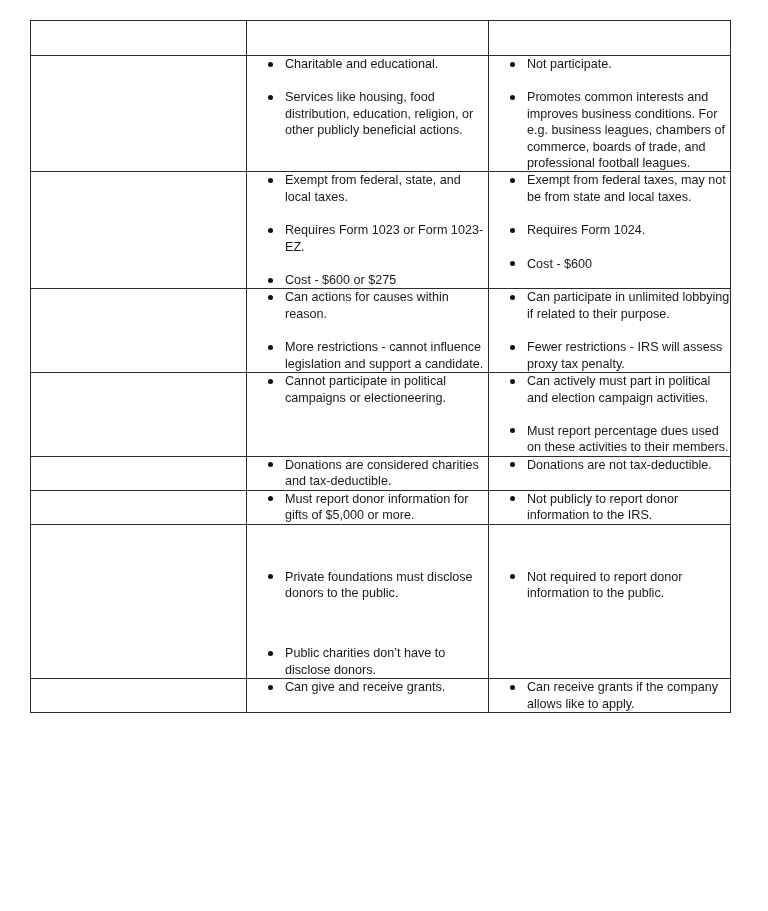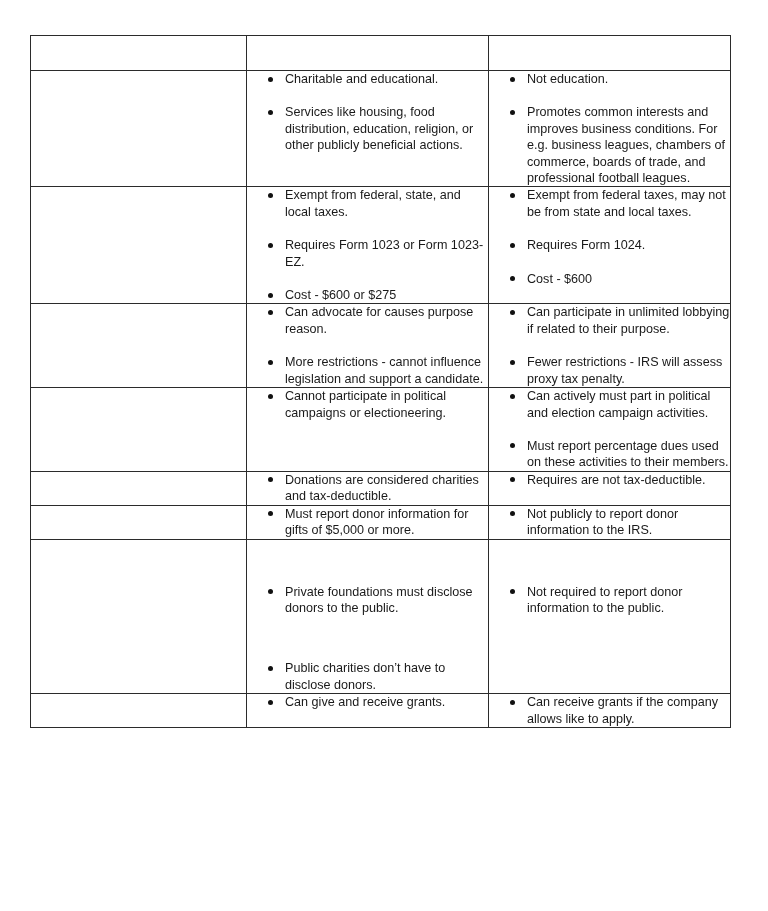--- a/index.html
+++ b/index.html
@@ -10,21 +10,21 @@
   body {
     width: 768px;
     height: 911px;
     font-family: "Liberation Sans", sans-serif;
     -webkit-font-smoothing: antialiased;
   }
 
   #table-wrap {
     position: absolute;
     left: 30px;
-    top: 35px;
+    top: 20px;
     width: 700px;
   }
 
   table.compare {
     border-collapse: collapse;
     width: 700px;
     table-layout: fixed;
     border: 1.5px solid #2b2b2b;
   }
 
@@ -115,21 +115,21 @@
         <tr>
           <td class="label-cell" style="white-space: pre-line;">Purpose and activity</td>
           <td class="list-cell">
             <ul class="bullets">
               <li><span class="bullet-dot"></span><span>Charitable and educational.</span></li>
               <li><span class="bullet-dot"></span><span>Services like housing, food distribution, education, religion, or other publicly beneficial actions.</span></li>
             </ul>
           </td>
           <td class="list-cell">
             <ul class="bullets">
-              <li><span class="bullet-dot"></span><span>Not education.</span></li>
+              <li><span class="bullet-dot"></span><span>Not participate.</span></li>
               <li><span class="bullet-dot"></span><span>Promotes common interests and improves business conditions. For e.g. business leagues, chambers of commerce, boards of trade, and professional football leagues.</span></li>
             </ul>
           </td>
         </tr>
         <tr>
           <td class="label-cell" style="white-space: pre-line;">Tax-exempt status</td>
           <td class="list-cell">
             <ul class="bullets">
               <li><span class="bullet-dot"></span><span>Exempt from federal, state, and local taxes.</span></li>
               <li><span class="bullet-dot"></span><span>Requires Form 1023 or Form 1023-EZ.</span></li>
@@ -141,21 +141,21 @@
               <li><span class="bullet-dot"></span><span>Exempt from federal taxes, may not be from state and local taxes.</span></li>
               <li><span class="bullet-dot"></span><span>Requires Form 1024.</span></li>
               <li><span class="bullet-dot"></span><span>Cost - $600</span></li>
             </ul>
           </td>
         </tr>
         <tr>
           <td class="label-cell" style="white-space: pre-line;">Lobbying</td>
           <td class="list-cell">
             <ul class="bullets">
-              <li><span class="bullet-dot"></span><span>Can advocate for causes purpose reason.</span></li>
+              <li><span class="bullet-dot"></span><span>Can actions for causes within reason.</span></li>
               <li><span class="bullet-dot"></span><span>More restrictions - cannot influence legislation and support a candidate.</span></li>
             </ul>
           </td>
           <td class="list-cell">
             <ul class="bullets">
               <li><span class="bullet-dot"></span><span>Can participate in unlimited lobbying if related to their purpose.</span></li>
               <li><span class="bullet-dot"></span><span>Fewer restrictions - IRS will assess proxy tax penalty.</span></li>
             </ul>
           </td>
         </tr>
@@ -175,21 +175,21 @@
         </tr>
         <tr>
           <td class="label-cell" style="white-space: pre-line;">Fundraising and donations</td>
           <td class="list-cell">
             <ul class="bullets">
               <li><span class="bullet-dot"></span><span>Donations are considered charities and tax-deductible.</span></li>
             </ul>
           </td>
           <td class="list-cell">
             <ul class="bullets">
-              <li><span class="bullet-dot"></span><span>Requires are not tax-deductible.</span></li>
+              <li><span class="bullet-dot"></span><span>Donations are not tax-deductible.</span></li>
             </ul>
           </td>
         </tr>
         <tr>
           <td class="label-cell" style="white-space: pre-line; margin-left: 12px;">Donor disclosure on
 IRS Form 990</td>
           <td class="list-cell">
             <ul class="bullets">
               <li><span class="bullet-dot"></span><span>Must report donor information for gifts of $5,000 or more.</span></li>
             </ul>

